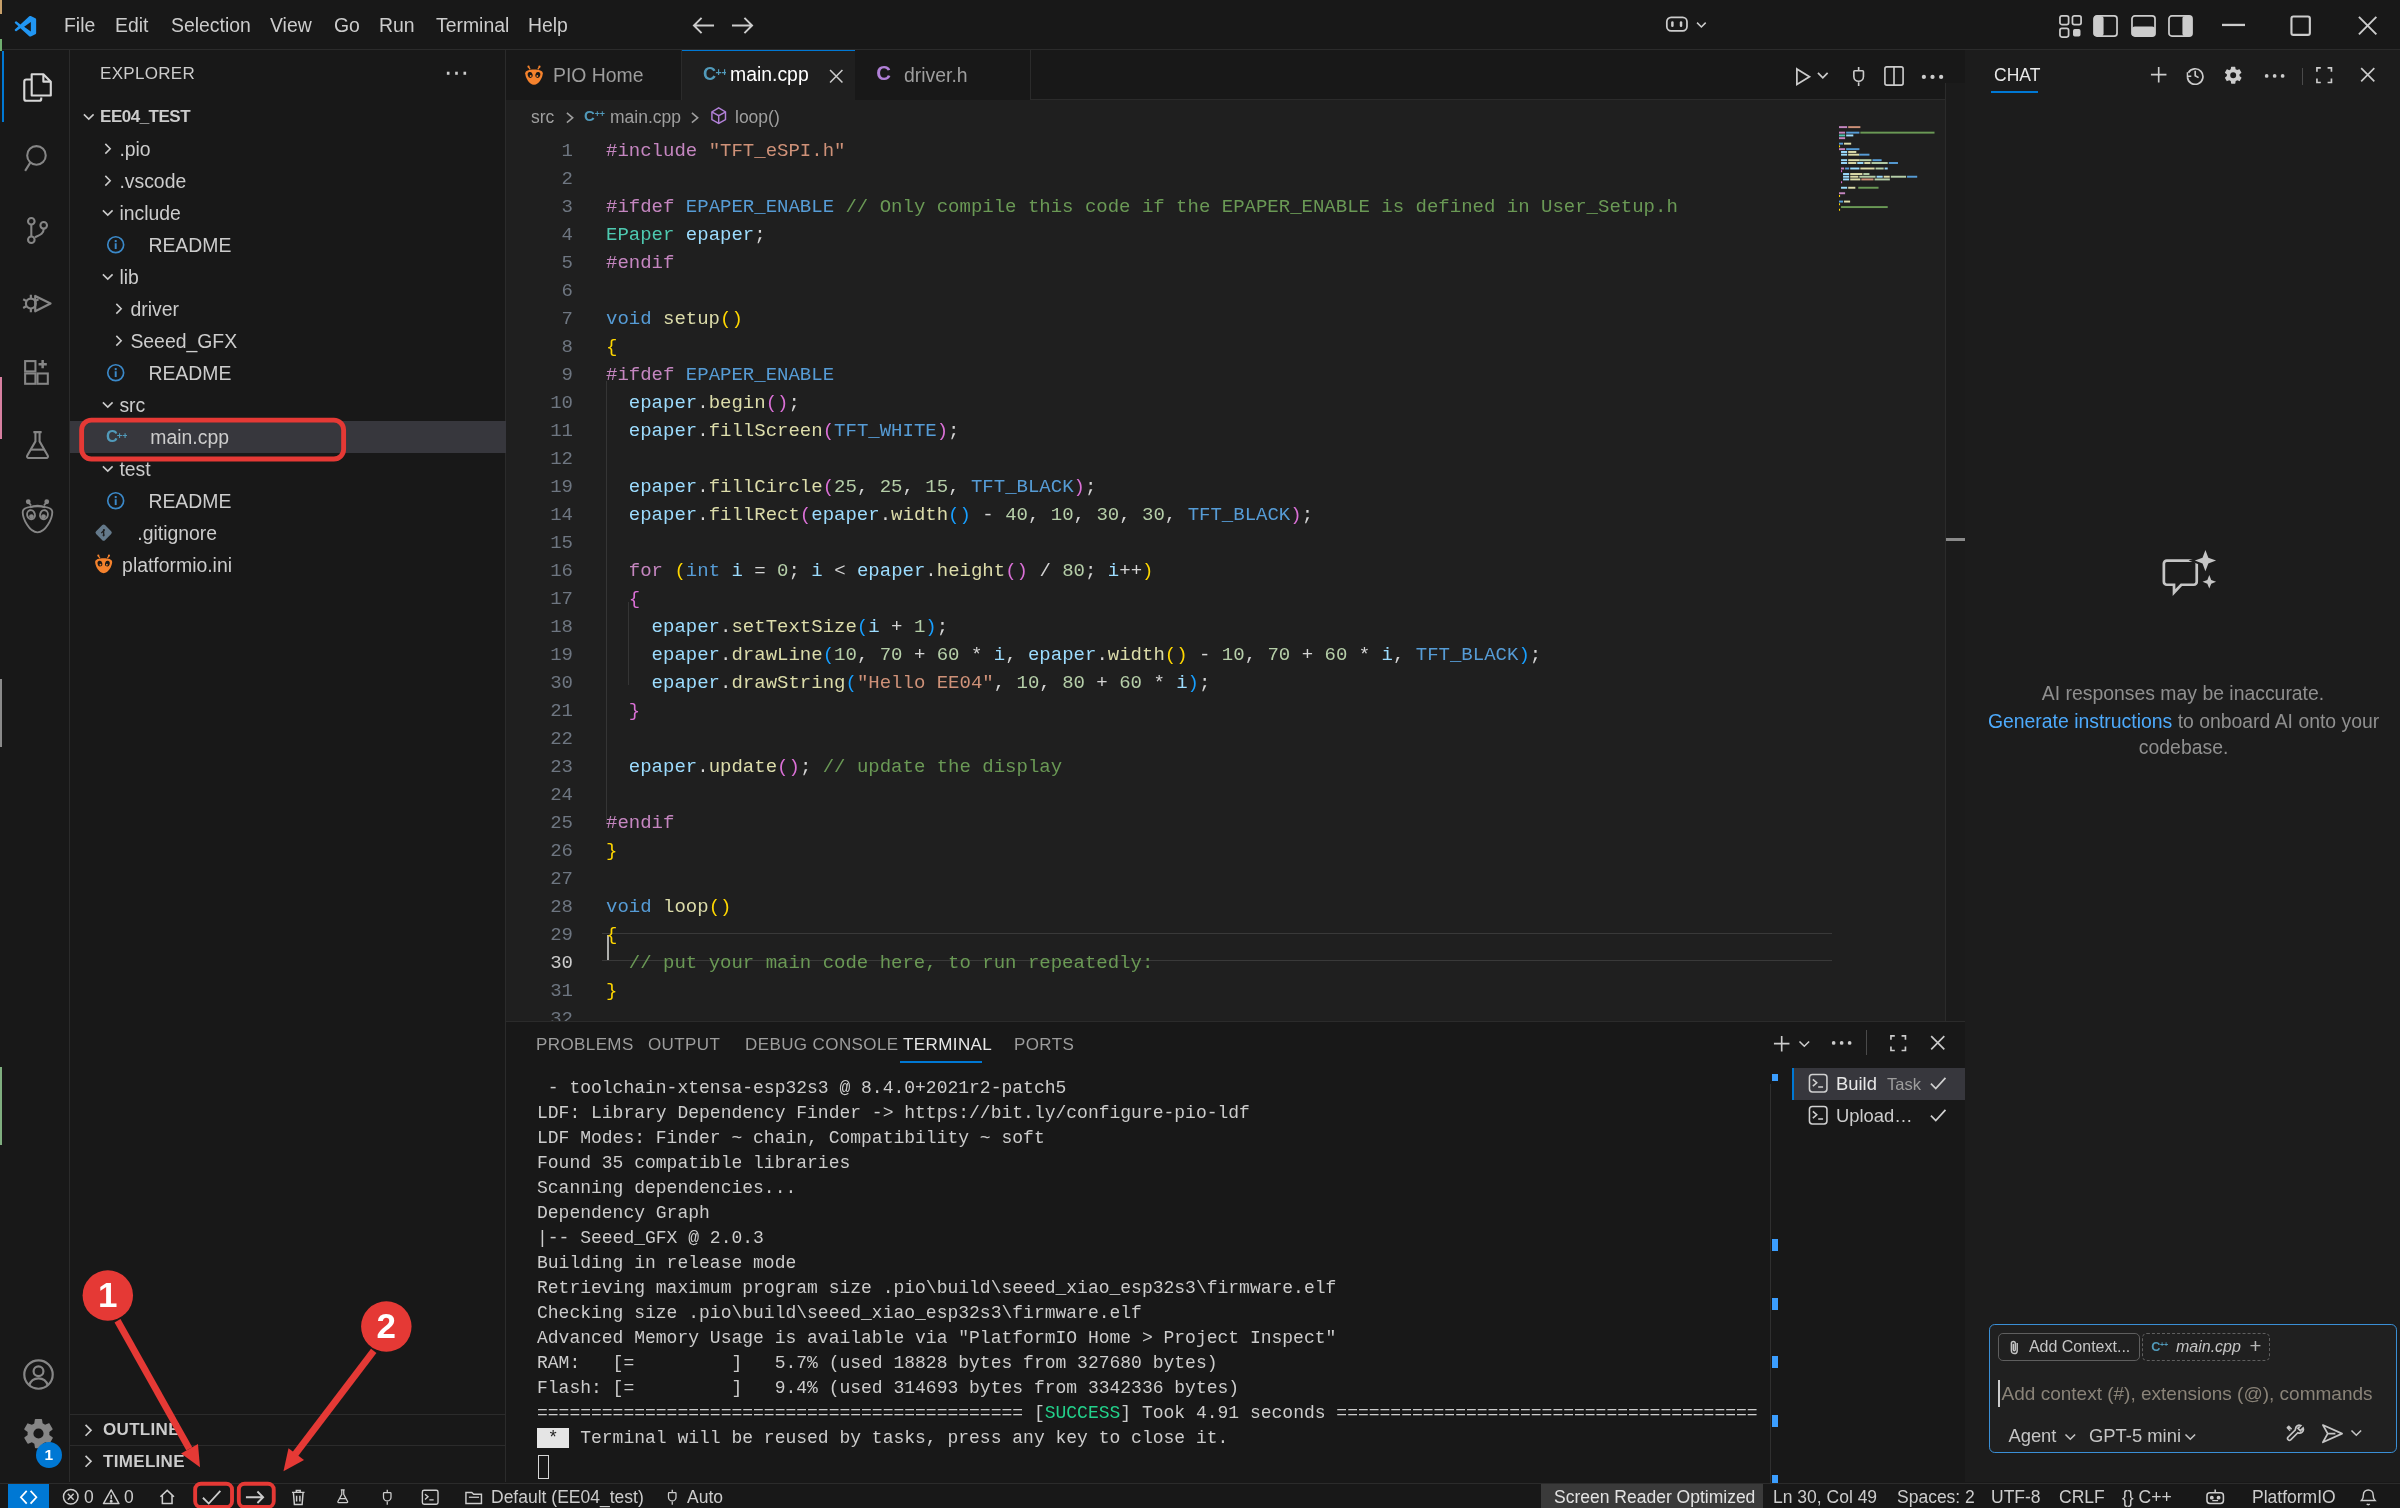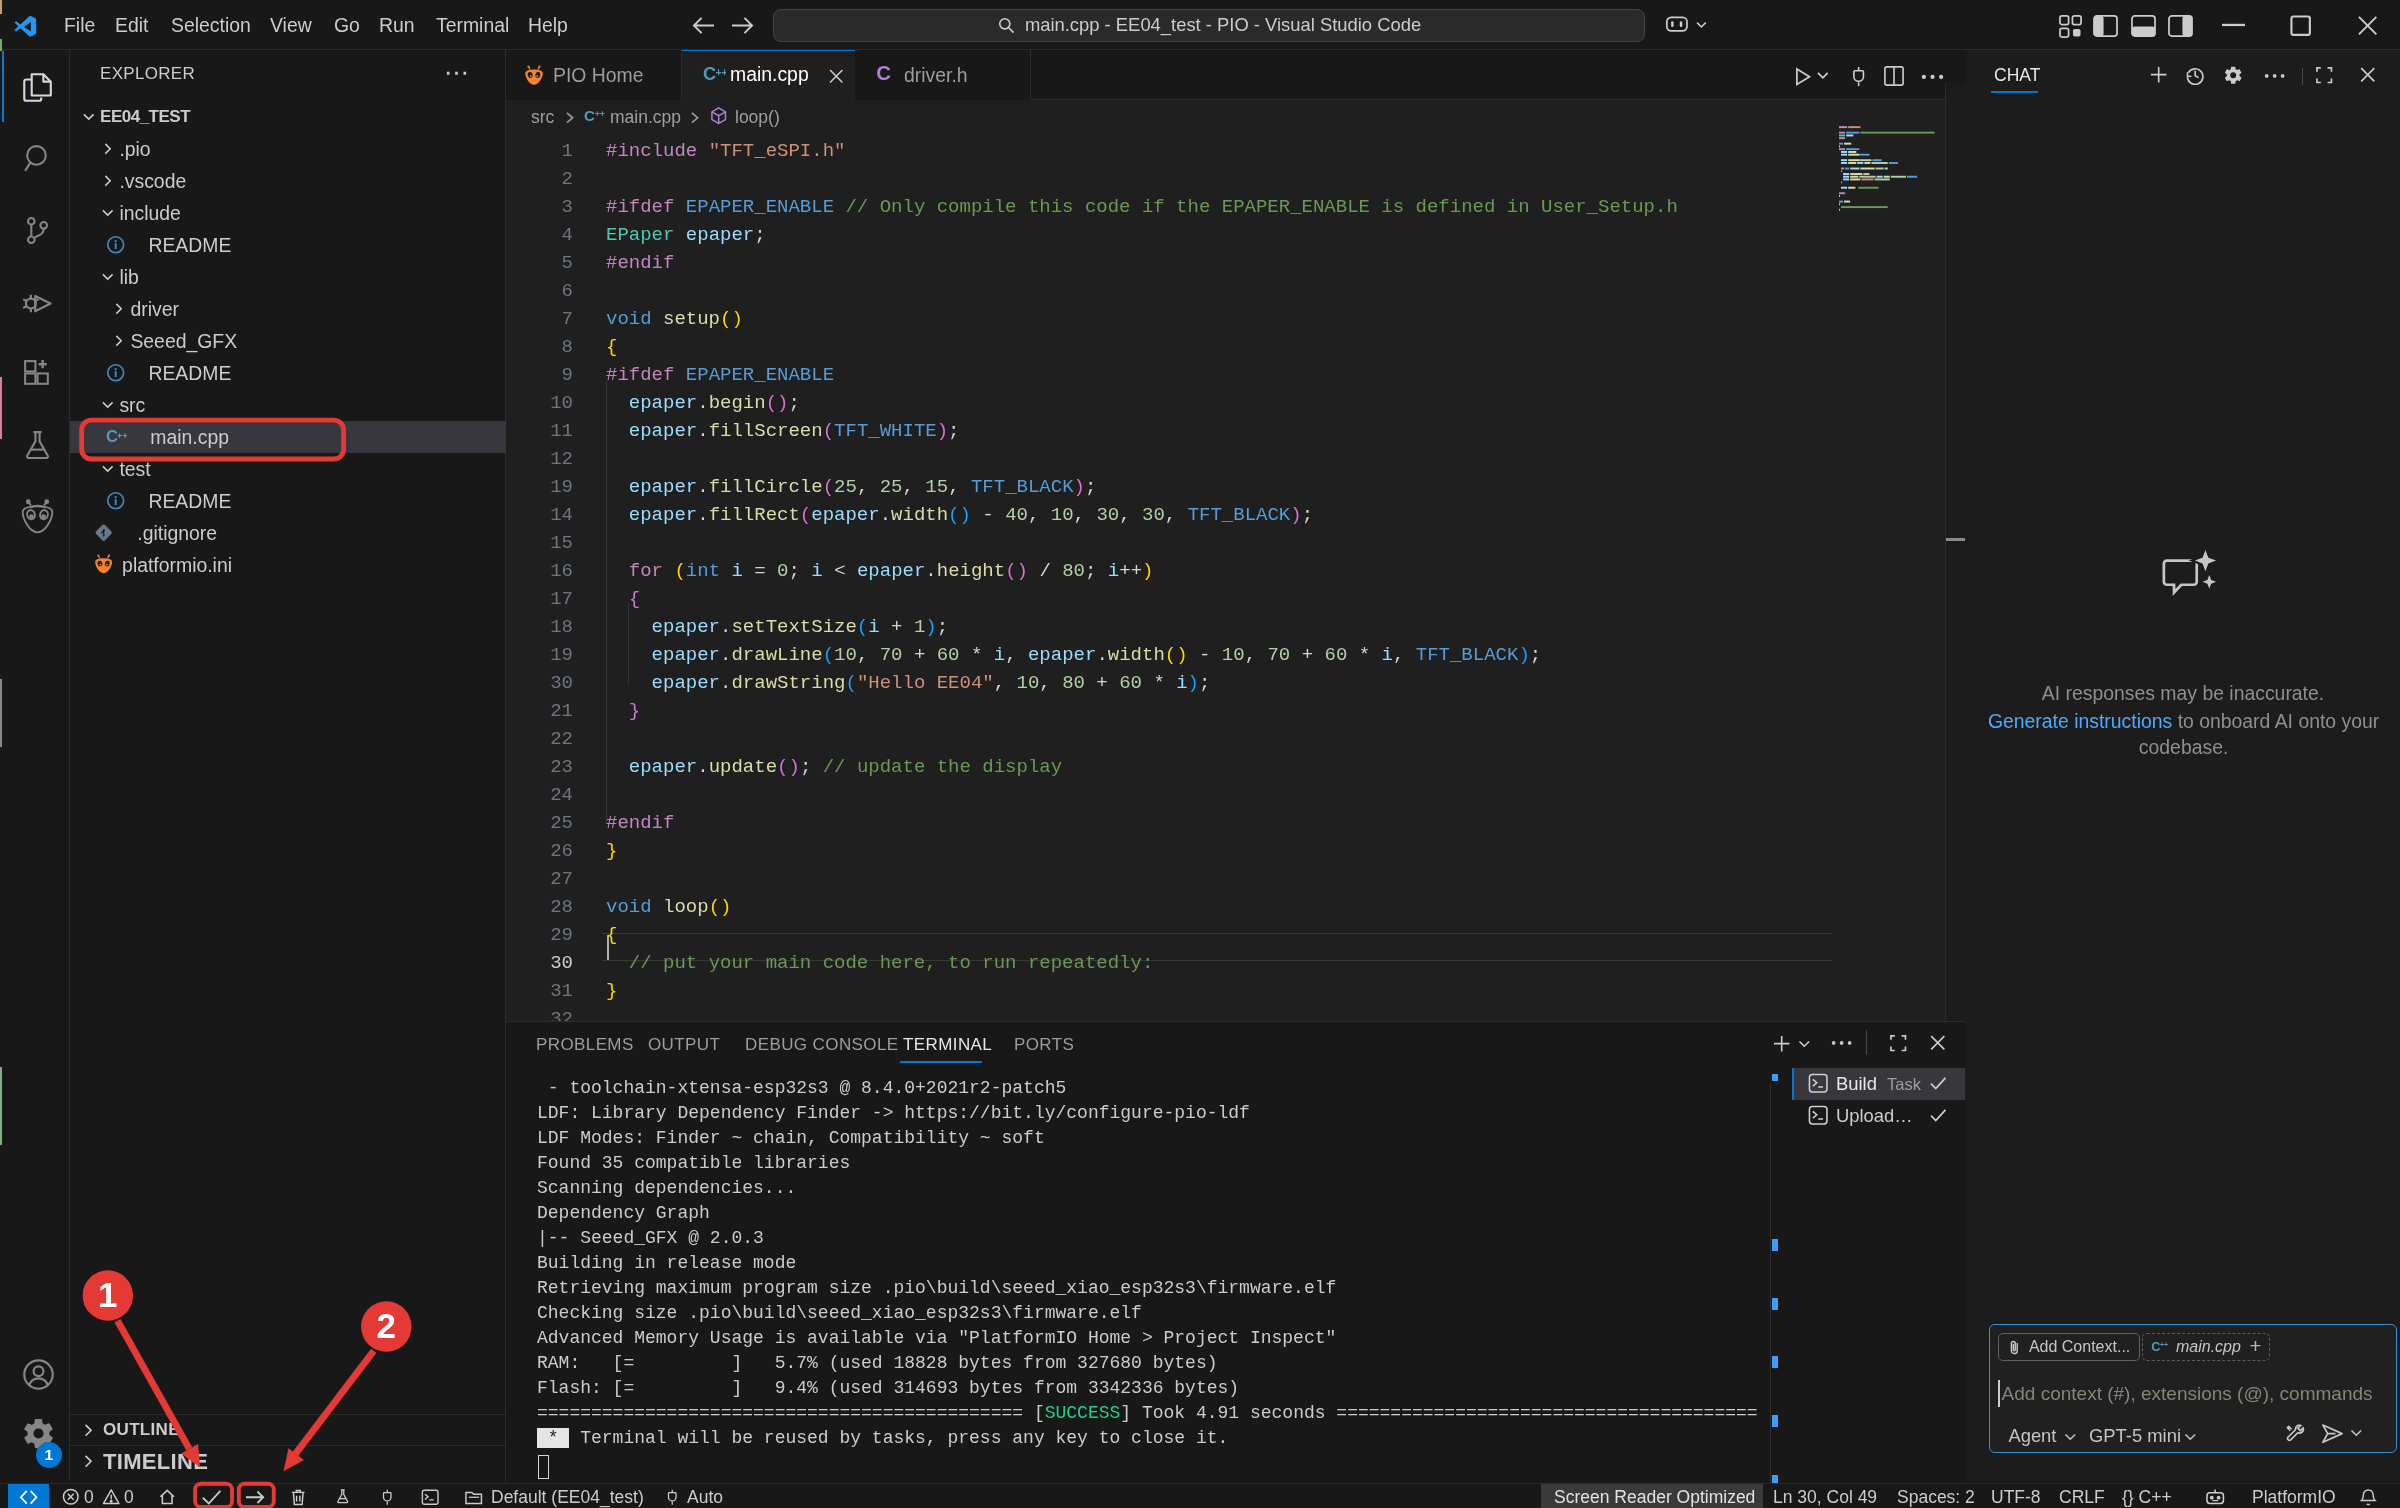--- a/index.html
+++ b/index.html
@@ -65,29 +65,20 @@
     <div class="menu" style="left:334px">Go</div>
     <div class="menu" style="left:379px">Run</div>
     <div class="menu" style="left:436px">Terminal</div>
     <div class="menu" style="left:528px">Help</div>
     <svg class="abs" style="left:691px;top:13.6px" width="25" height="23" viewBox="0 0 26 24" fill="none" stroke="#cccccc" stroke-width="2">
       <path d="M24 12H4M11 4l-8 8 8 8"></path>
     </svg>
     <svg class="abs" style="left:730px;top:13.6px" width="25" height="23" viewBox="0 0 26 24" fill="none" stroke="#cccccc" stroke-width="2">
       <path d="M2 12h20M15 4l8 8-8 8"></path>
     </svg>
-    <div class="abs" style="left:773px;top:8.7px;width:872px;height:33px;background:#2a2a2a;border:1px solid #454545;border-radius:7.8px;">
-      <div style="width:100%;height:100%;display:flex;align-items:center;justify-content:center;font-size:18.4px;color:#cccccc;">
-        <svg style="margin-right:9.7px" width="18.4" height="18.4" viewBox="0 0 20 20" fill="none" stroke="#cccccc" stroke-width="1.8">
-            <circle cx="8.5" cy="8.5" r="5.5"></circle>
-            <path d="M12.8 12.8 18 18"></path>
-          </svg>
-        main.cpp - EE04_test - PIO - Visual Studio Code
-      </div>
-    </div>
     <svg class="abs" style="left:1665px;top:13.6px" width="43" height="24" viewBox="0 0 44 25" fill="none" stroke="#cccccc" stroke-width="1.8">
       <path d="M6 3.5h12a4.5 4.5 0 0 1 4.5 4.5v5a4.5 4.5 0 0 1-4.5 4.5H6A4.5 4.5 0 0 1 1.5 13V8A4.5 4.5 0 0 1 6 3.5z"></path>
       <rect x="6" y="7.5" width="2.6" height="6" rx="1.3" fill="#cccccc" stroke="none"></rect>
       <rect x="15" y="7.5" width="2.6" height="6" rx="1.3" fill="#cccccc" stroke="none"></rect>
       <path d="M33 9l4.5 4.5L42 9" stroke-width="1.6"></path>
     </svg>
     <svg class="abs" style="left:2058px;top:13.6px" width="26" height="24" viewBox="0 0 27 25" fill="none" stroke="#cccccc" stroke-width="1.8">
       <rect x="2" y="2" width="9" height="9" rx="2"></rect>
         <rect x="15" y="2" width="9" height="9" rx="2"></rect>
       <rect x="2" y="15" width="9" height="9" rx="2"></rect>
@@ -336,21 +327,21 @@
     <div class="abs" style="left:0;top:1364px;width:436px;height:31px;border-top:1px solid #2b2b2b;display:flex;align-items:center;">
       <svg style="margin-left:10.7px" width="14.6" height="14.6" viewBox="0 0 16 16" fill="none" stroke="#cccccc" stroke-width="1.8">
           <path d="M5 2l6 6-6 6"></path>
         </svg>
       <span style="margin-left:7.8px;font-size:17px;font-weight:bold;letter-spacing:0.3px;">OUTLINE</span>
     </div>
     <div class="abs" style="left:0;top:1395px;width:436px;height:32px;border-top:1px solid #2b2b2b;display:flex;align-items:center;">
       <svg style="margin-left:10.7px" width="14.6" height="14.6" viewBox="0 0 16 16" fill="none" stroke="#cccccc" stroke-width="1.8">
           <path d="M5 2l6 6-6 6"></path>
         </svg>
-      <span style="margin-left:7.8px;font-size:22px;font-weight:bold;letter-spacing:0.3px;">TIMELINE</span>
+      <span style="margin-left:7.8px;font-size:17px;font-weight:bold;letter-spacing:0.3px;">TIMELINE</span>
     </div>
   </div>
   <div id="editorcol">
     <div id="tabs">
       <div class="tab" style="left:0;width:176px;background:#181818;border-right:1px solid #2b2b2b;color:#9d9d9d;">
         <svg class="abs" style="left:16.5px;top:14.6px" width="22" height="22" viewBox="0 0 40 40">
             <path d="M13 8L10 3.5M27 8l3-4.5" stroke="#f5822d" stroke-width="2.4" fill="none"></path>
             <circle cx="10" cy="3" r="2" fill="#f5822d"></circle>
             <circle cx="30" cy="3" r="2" fill="#f5822d"></circle>
             <path d="M4 15c0-5 7-7 16-7s16 2 16 7c0 7-7 21-16 21S4 22 4 15z" fill="#f5822d"></path>

